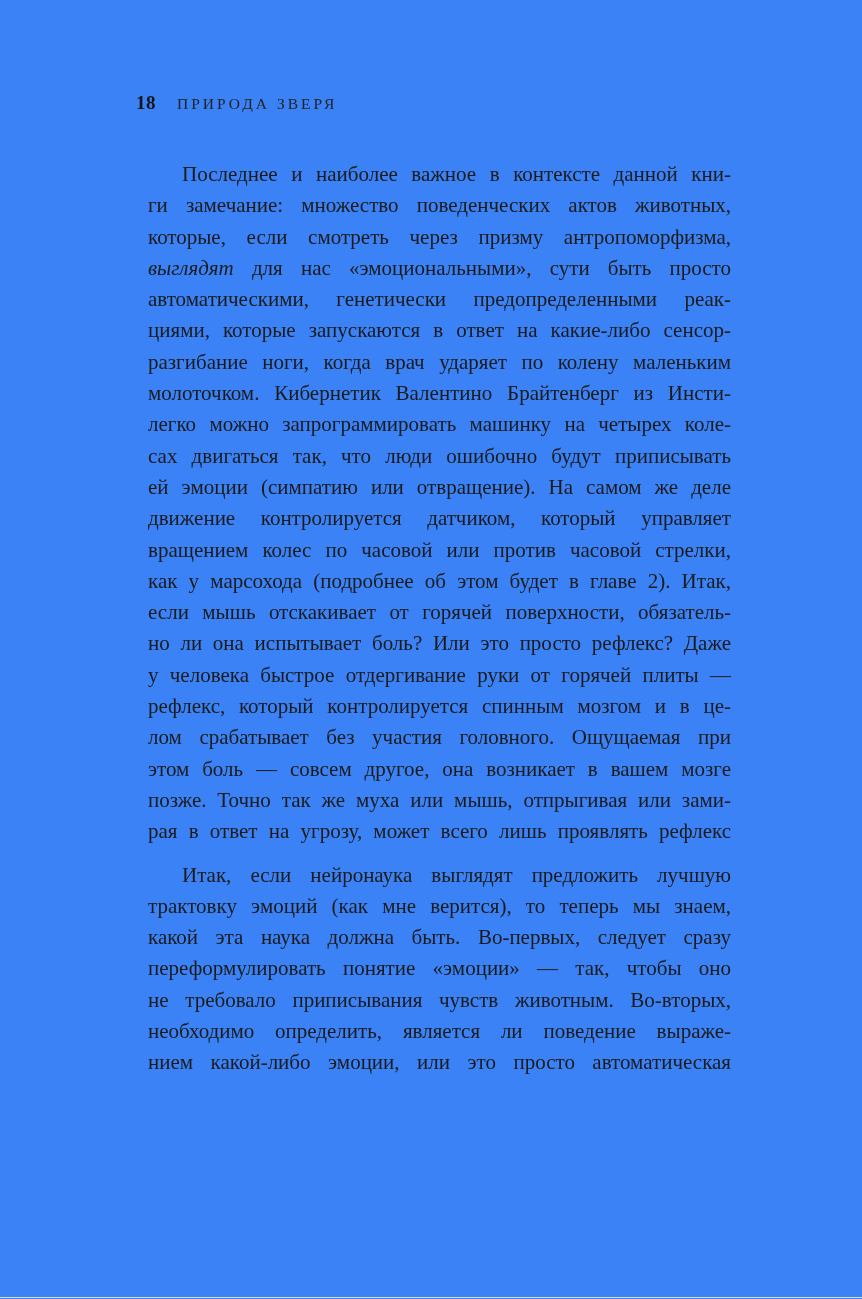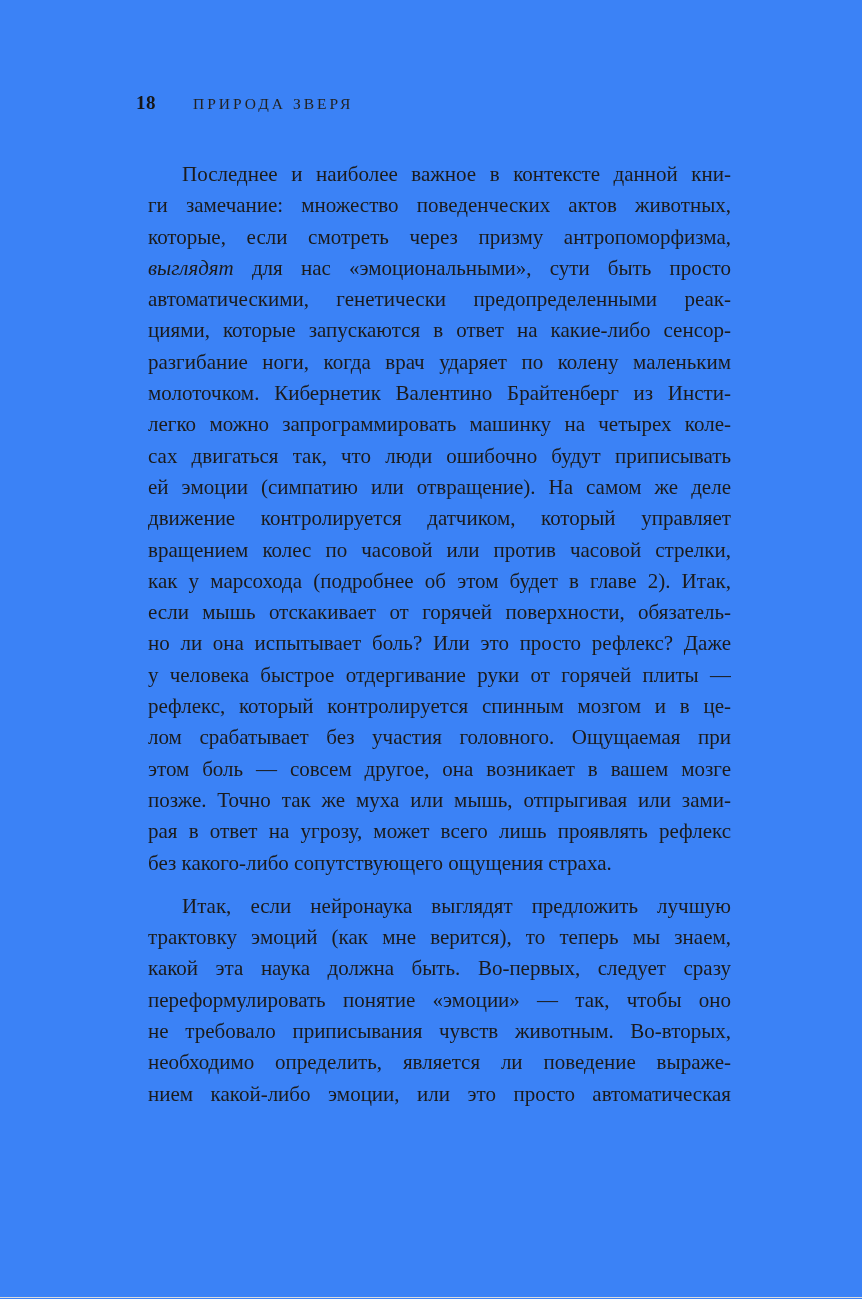--- a/index.html
+++ b/index.html
@@ -24,21 +24,21 @@
     align-items: baseline;
     white-space: nowrap;
   }
   .pagenum {
     font-size: 19px;
     font-weight: bold;
     letter-spacing: 0.5px;
     color: #161616;
   }
   .runtitle {
-    margin-left: 37px;
+    margin-left: 21px;
     font-size: 15.5px;
     letter-spacing: 3px;
     color: #222222;
   }
   .body-text {
     position: absolute;
     left: 136px;
     top: 147px;
     width: 607px;
     font-size: 21px;
@@ -90,21 +90,20 @@
         <div class="line"><span>вращением колес по часовой или против часовой стрелки,</span></div>
         <div class="line"><span>как у марсохода (подробнее об этом будет в главе 2). Итак,</span></div>
         <div class="line"><span>если мышь отскакивает от горячей поверхности, обязатель-</span></div>
         <div class="line"><span>но ли она испытывает боль? Или это просто рефлекс? Даже</span></div>
         <div class="line"><span>у человека быстрое отдергивание руки от горячей плиты —</span></div>
         <div class="line"><span>рефлекс, который контролируется спинным мозгом и в це-</span></div>
         <div class="line"><span>лом срабатывает без участия головного. Ощущаемая при</span></div>
         <div class="line"><span>этом боль — совсем другое, она возникает в вашем мозге</span></div>
         <div class="line"><span>позже. Точно так же муха или мышь, отпрыгивая или зами-</span></div>
         <div class="line"><span>рая в ответ на угрозу, может всего лишь проявлять рефлекс</span></div>
-        <div class="line last"><span>без какого-либо сопутствующего ощущения страха.</span></div>
       </div>
       <div class="para">
         <div class="line indent"><span>Итак, если нейронаука выглядят предложить лучшую</span></div>
         <div class="line"><span>трактовку эмоций (как мне верится), то теперь мы знаем,</span></div>
         <div class="line"><span>какой эта наука должна быть. Во-первых, следует сразу</span></div>
         <div class="line"><span>переформулировать понятие «эмоции» — так, чтобы оно</span></div>
         <div class="line"><span>не требовало приписывания чувств животным. Во-вторых,</span></div>
         <div class="line"><span>необходимо определить, является ли поведение выраже-</span></div>
         <div class="line"><span>нием какой-либо эмоции, или это просто автоматическая</span></div>
       </div>

